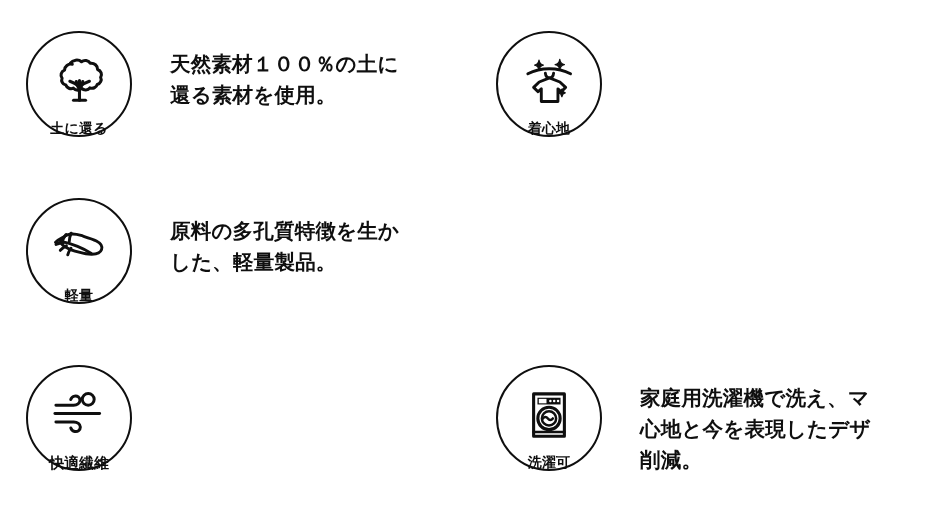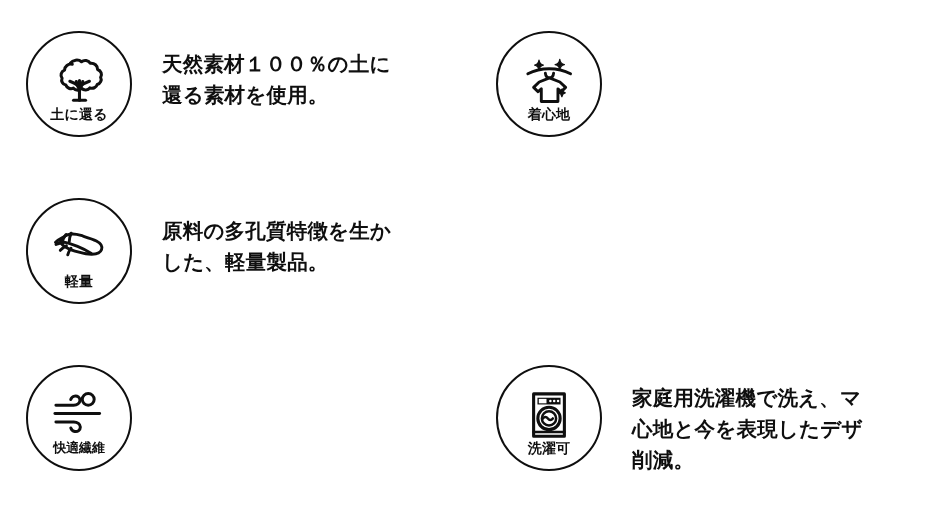--- a/index.html
+++ b/index.html
@@ -62,37 +62,36 @@
   .badge-glyph svg {
     display: block;
     width: 100%;
     height: 100%;
   }
 
   .badge-label {
     position: absolute;
     left: 0;
     right: 0;
-    top: 76px;
+    top: 90px;
     text-align: center;
     font-size: 14px;
     line-height: 1;
     font-weight: 700;
     letter-spacing: 0.2px;
     white-space: nowrap;
   }
 
   .badge-label.is-long {
-    font-size: 13px;
+    font-size: 15px;
     letter-spacing: -0.1px;
-    font-family: Liberation Serif, serif;
   }
 
   .feature-text {
-    margin-left: 30px;
+    margin-left: 38px;
     padding-top: 22px;
     font-size: 20.5px;
     font-weight: 700;
     line-height: 1.52;
     letter-spacing: 0.2px;
     max-width: 300px;
     white-space: pre-line;
   }
 
   .col-right .feature-text {

